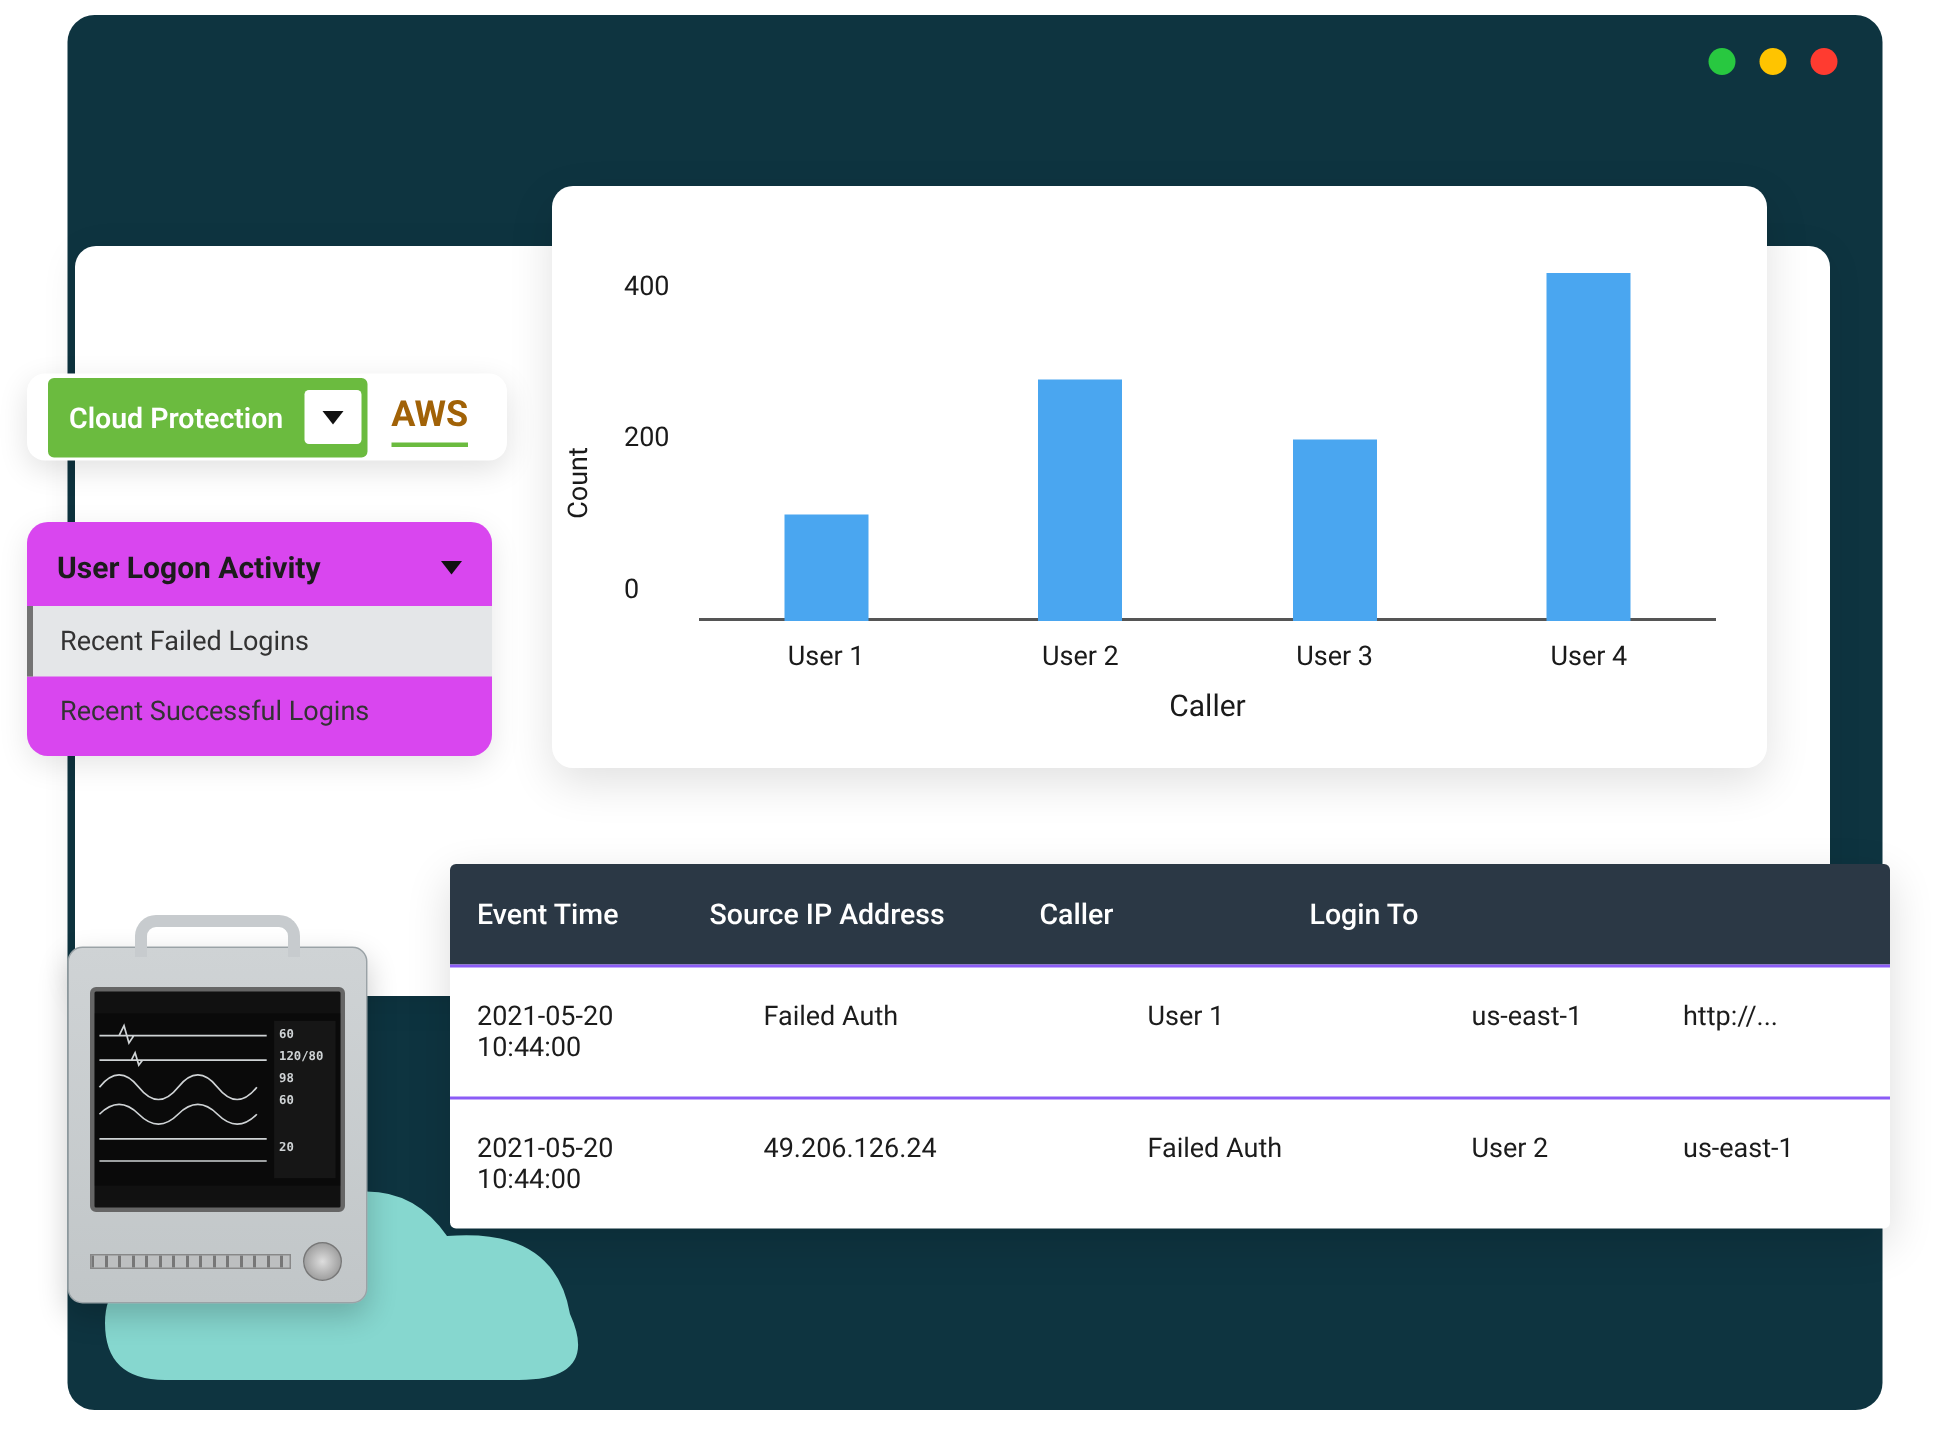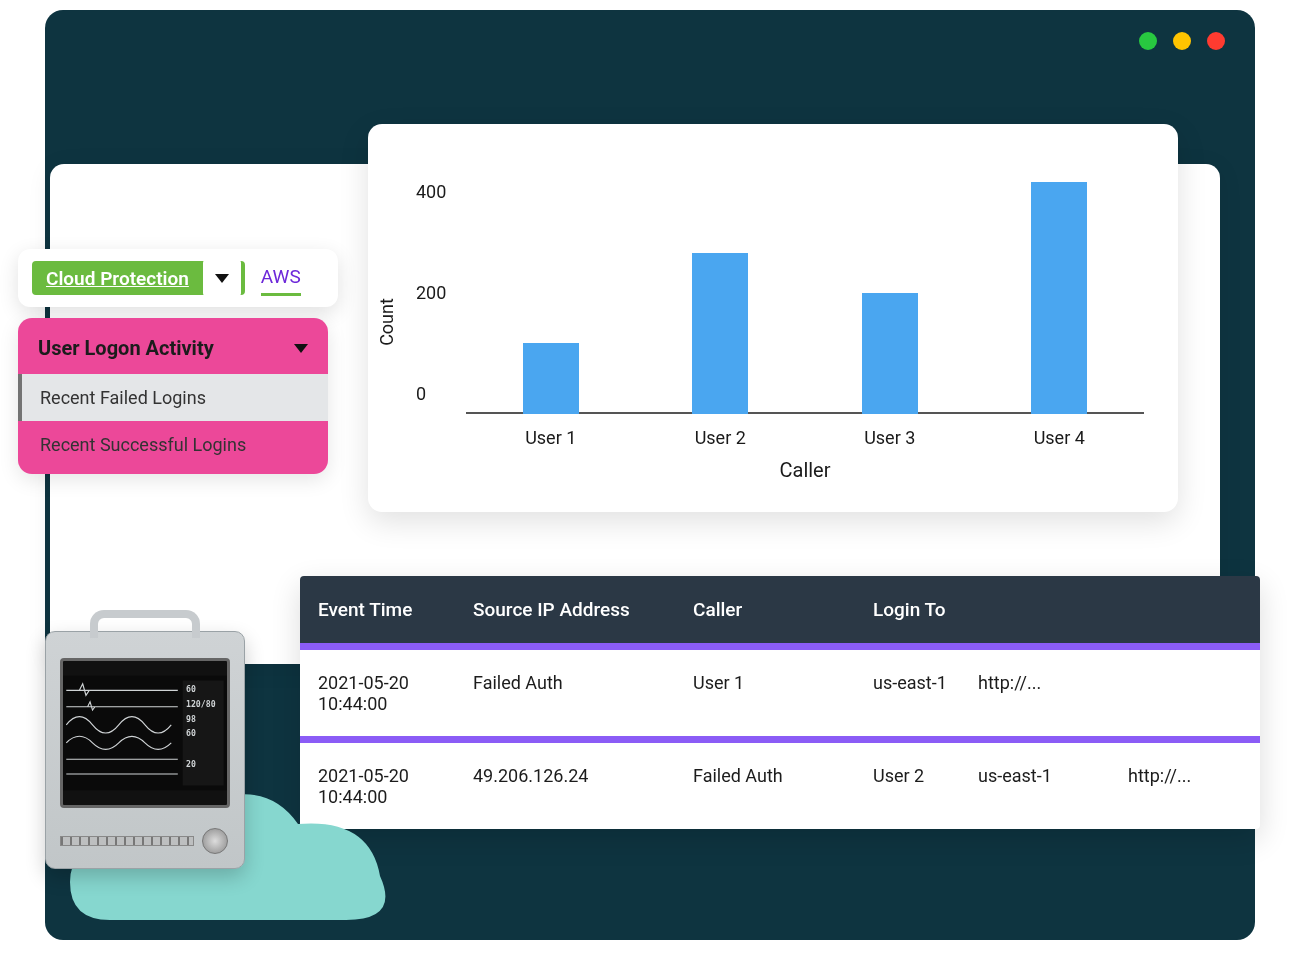--- a/index.html
+++ b/index.html
@@ -57,51 +57,50 @@
     align-items: center;
     padding: 8px 14px;
     gap: 16px;
   }
   .chip-main {
     display: flex;
     align-items: center;
     background: #6bbb3f;
     color: #fff;
     border-radius: 4px;
-    height: 34px;
+    height: 53px;
     font-size: 19px;
     font-weight: 600;
     border: 2px solid #6bbb3f;
-    text-decoration: underline;
   }
   .chip-main .lbl { padding: 0 12px; }
   .chip-main .drop {
     width: 38px;
     height: 36px;
     margin: 2px;
     background: #fff;
     display: flex;
     align-items: center;
     justify-content: center;
     border-radius: 3px;
   }
   .chip-aws {
-    font-size: 19px;
-    font-weight: 400;
-    color: #6d28d9;
+    font-size: 24px;
+    font-weight: 700;
+    color: #a16207;
     border-bottom: 3px solid #6bbb3f;
     padding: 4px 0 5px;
   }
 
   .side-panel {
     position: absolute;
     left: 18px;
-    top: 318px;
+    top: 348px;
     width: 310px;
-    background: #ec4899;
+    background: #d946ef;
     border-radius: 14px;
     box-shadow: 0 6px 20px rgba(0,0,0,.10);
     overflow: hidden;
     padding-bottom: 6px;
   }
   .side-head {
     display: flex;
     justify-content: space-between;
     align-items: center;
     padding: 18px 20px 14px;
@@ -208,21 +207,21 @@
     padding: 0 18px;
   }
   .table-head {
     background: #2b3845;
     color: #fff;
     font-size: 19px;
     font-weight: 500;
   }
   .table-head .cell { padding: 22px 0; }
   .table-body .cell { padding: 22px 0; font-size: 18px; color: #1c1c1c; }
-  .table-body .table-row { border-top: 7px solid #8b5cf6; }
+  .table-body .table-row { border-top: 2px solid #8b5cf6; gap: 36px; }
 
   
   .cloud {
     position: absolute;
     left: 70px;
     top: 790px;
     width: 330px;
     height: 150px;
   }
   .cloud svg { width: 100%; height: 100%; }

